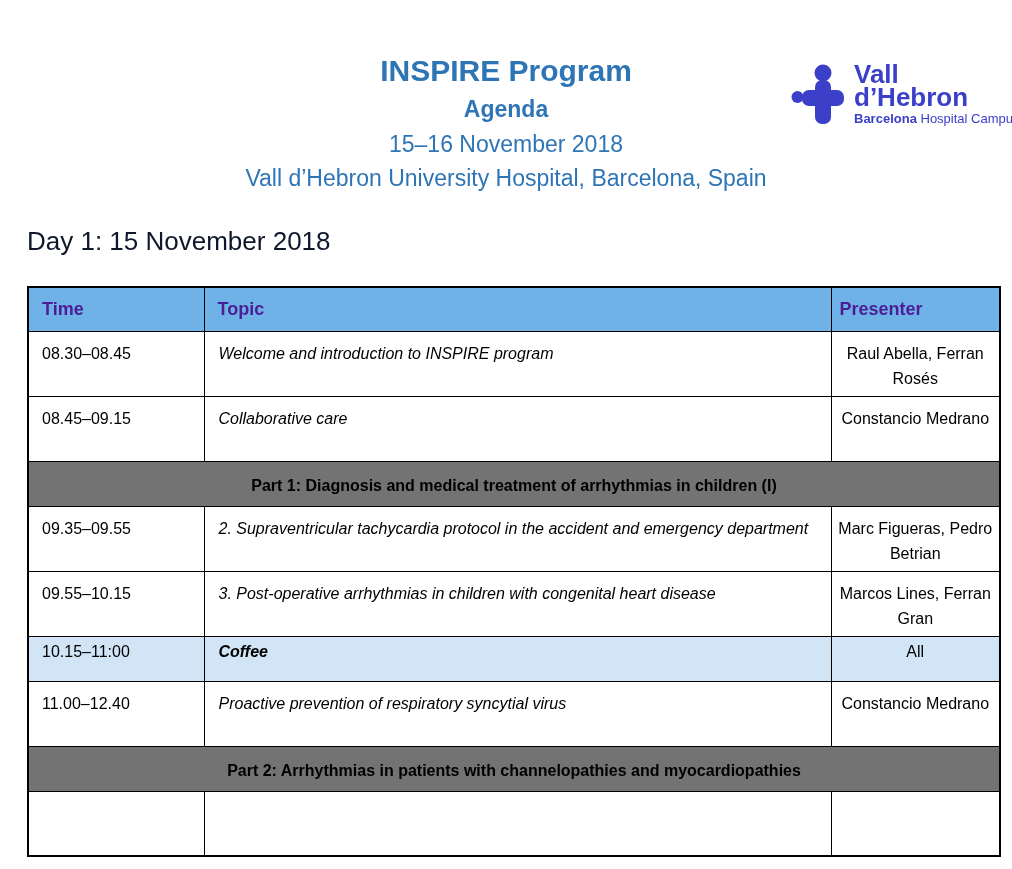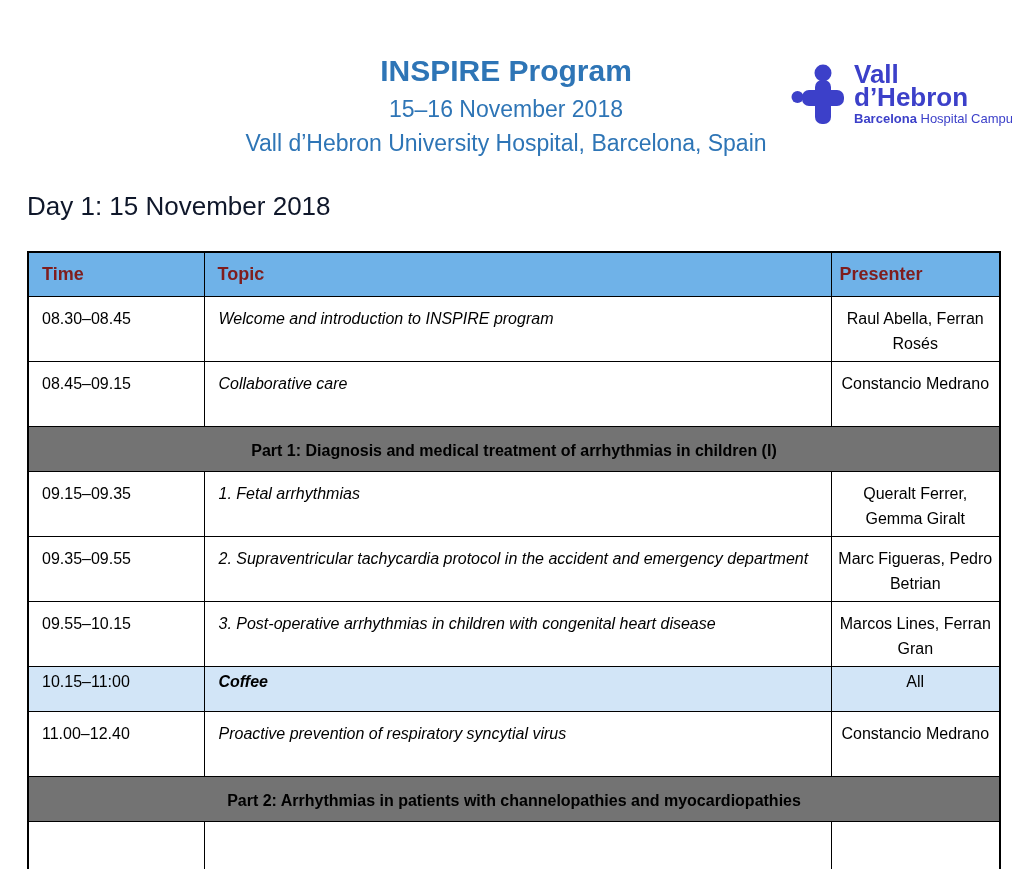--- a/index.html
+++ b/index.html
@@ -62,21 +62,21 @@
     margin: 29px 0 0 27px;
     border: 2px solid #000;
   }
   .agenda th, .agenda td {
     border: 1px solid #000;
     vertical-align: top;
     overflow: hidden;
   }
   .agenda thead th {
     background: #6FB2E8;
-    color: #7f1d1d;
+    color: #4c1d95;
     font-size: 18px;
     font-weight: bold;
     text-align: left;
     height: 44px;
     padding: 11px 0 0 13px;
   }
   .agenda th.col-presenter { padding-left: 8px; }
   .agenda td { font-size: 16px; line-height: 25px; }
   tr.session td { height: 65px; padding-top: 9px; }
   td.time      { padding-left: 13px; }
@@ -90,20 +90,21 @@
     padding-top: 11px;
   }
   tr.break td { background: #D2E5F7; height: 45px; padding-top: 2px; }
   tr.break td.topic { font-weight: bold; }
 </style>
 </head>
 <body>
 
 <div class="doc-header">
   <div class="doc-title">INSPIRE Program</div>
+  <div class="doc-subtitle">Agenda</div>
   <div class="doc-dates">15–16 November 2018</div>
   <div class="doc-venue">Vall d’Hebron University Hospital, Barcelona, Spain</div>
 </div>
 
 <div class="logo">
   <span class="logo-mark">
     <svg viewBox="0 0 60 66" width="60" height="66" xmlns="http://www.w3.org/2000/svg">
       <g fill="#3C40C9">
         <circle cx="7.5" cy="37" r="6"></circle>
         <circle cx="33" cy="13" r="8.5"></circle>
@@ -142,25 +143,20 @@
       </tr>
       <tr class="session">
         <td class="time">08.45–09.15</td>
         <td class="topic">Collaborative care</td>
         <td class="presenter">Constancio Medrano</td>
       </tr>
       <tr class="section">
         <td colspan="3">Part 1: Diagnosis and medical treatment of arrhythmias in children (I)</td>
       </tr>
       <tr class="session">
-        <td class="time">09.15–09.35</td>
-        <td class="topic">1. Fetal arrhythmias</td>
-        <td class="presenter">Queralt Ferrer, Gemma Giralt</td>
-      </tr>
-      <tr class="session">
         <td class="time">09.35–09.55</td>
         <td class="topic">2. Supraventricular tachycardia protocol in the accident and emergency department</td>
         <td class="presenter">Marc Figueras, Pedro Betrian</td>
       </tr>
       <tr class="session">
         <td class="time">09.55–10.15</td>
         <td class="topic">3. Post-operative arrhythmias in children with congenital heart disease</td>
         <td class="presenter">Marcos Lines, Ferran Gran</td>
       </tr>
       <tr class="break">

